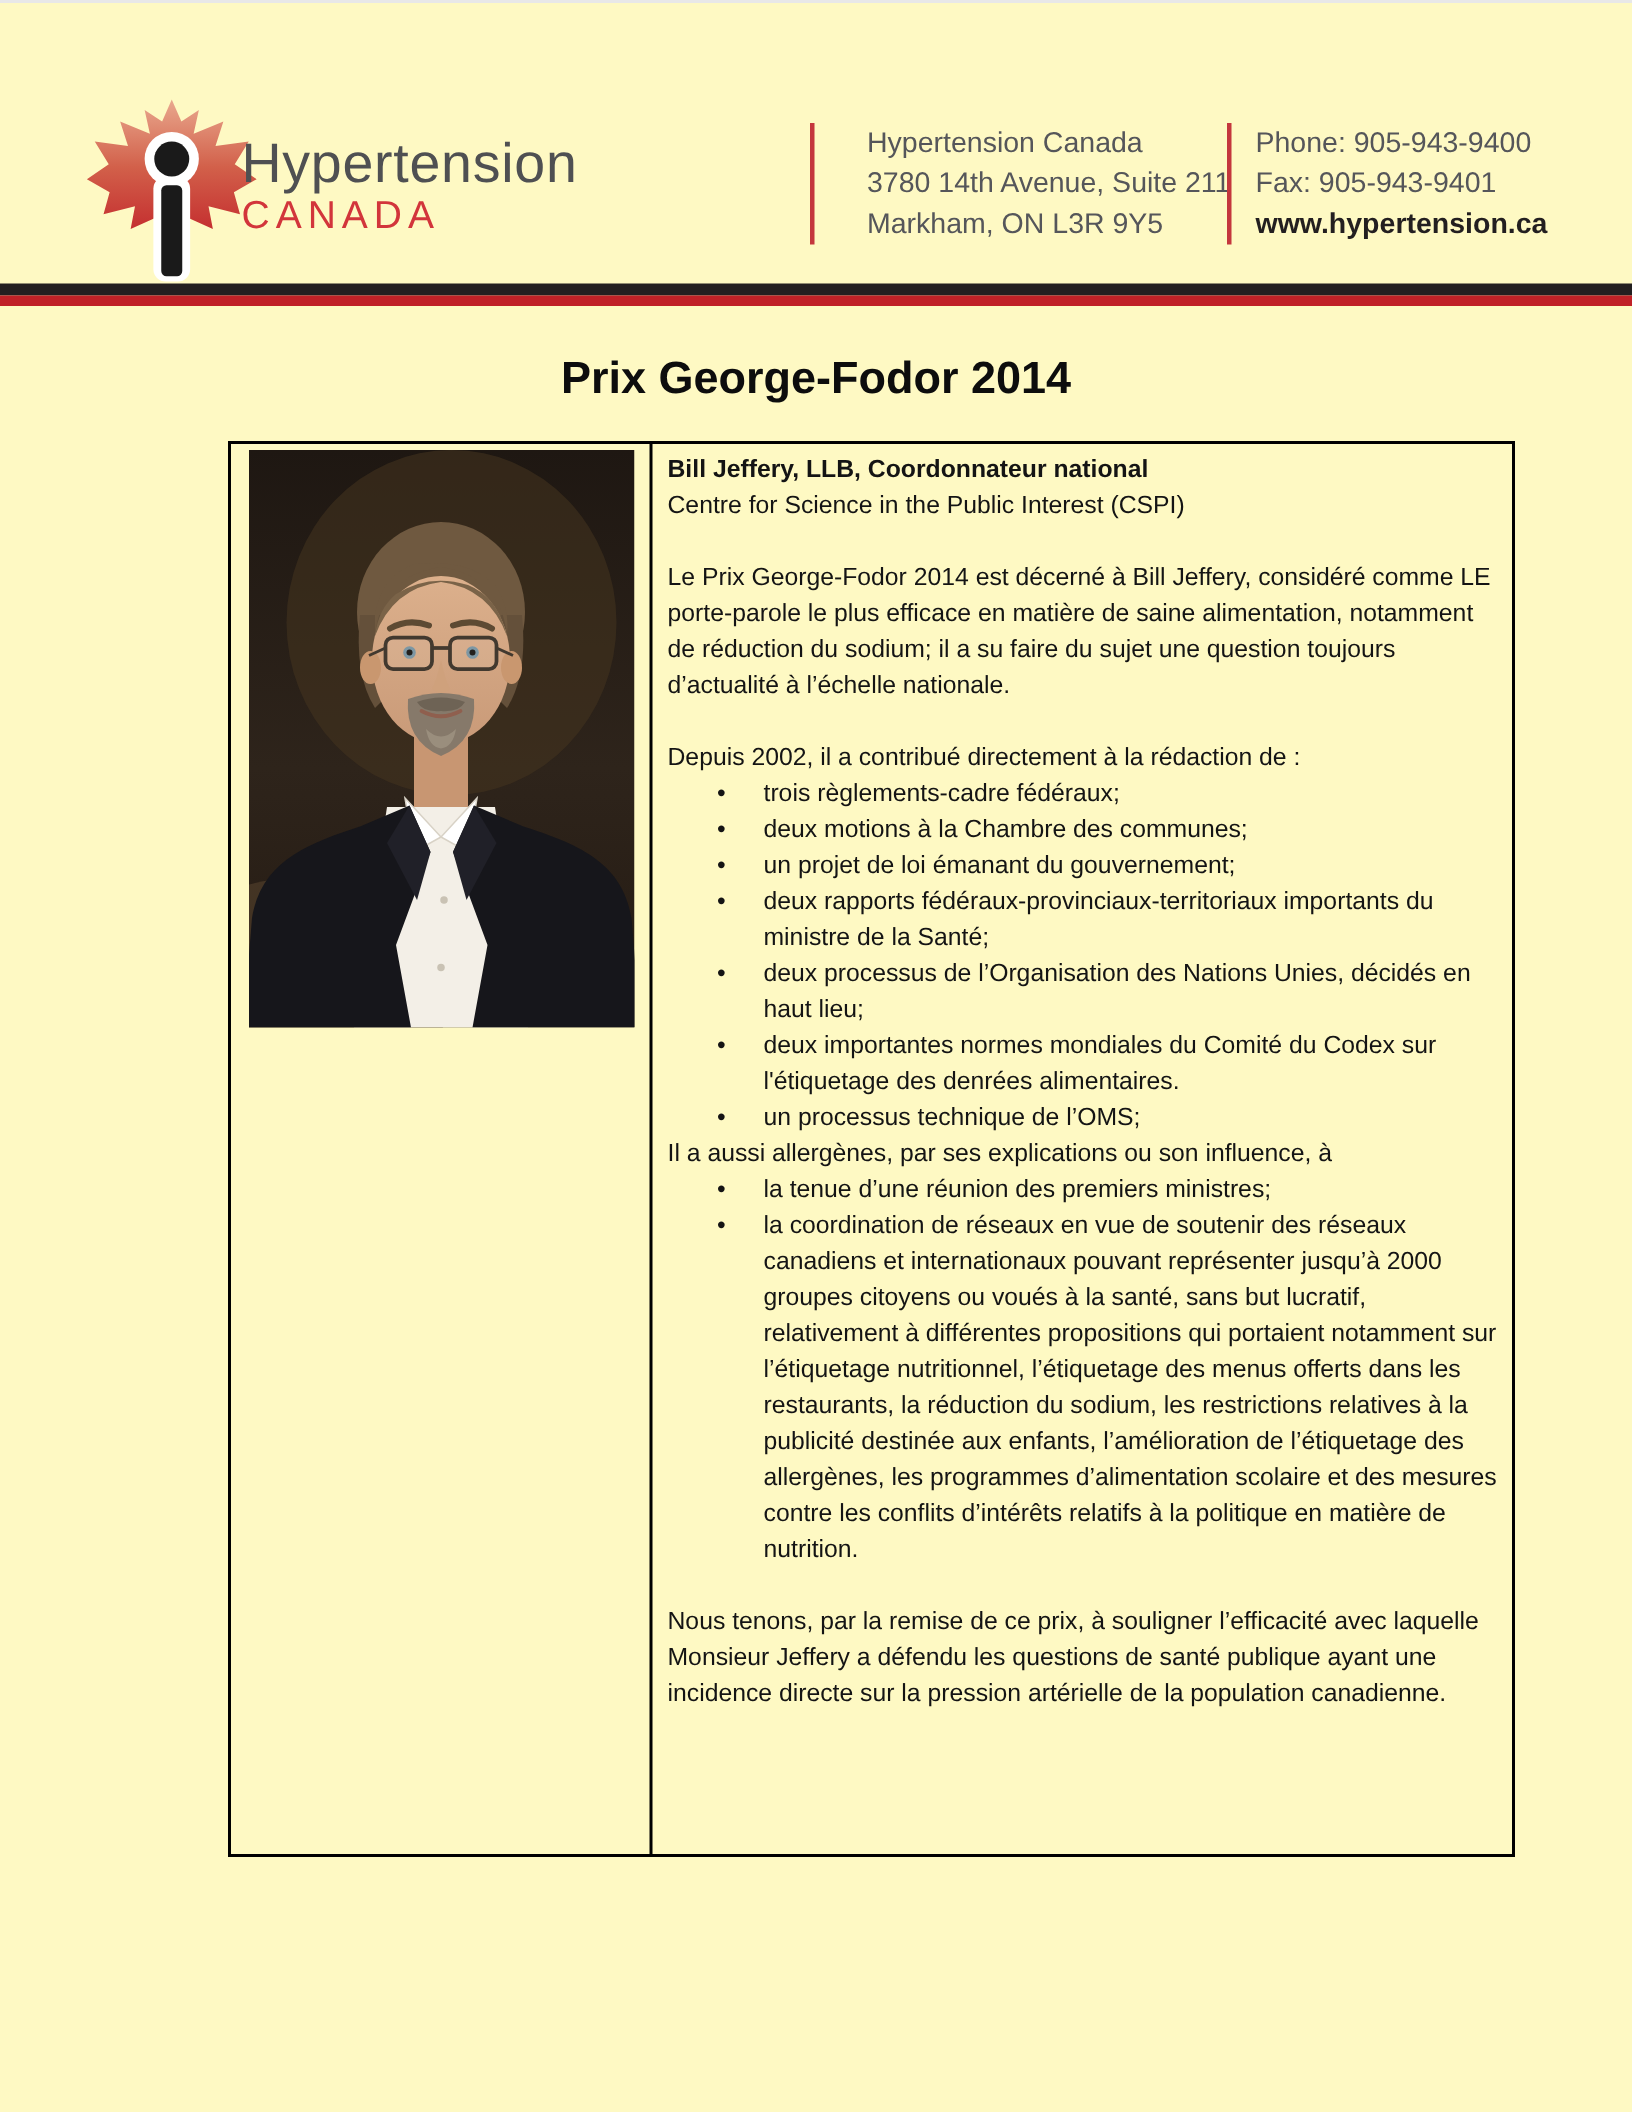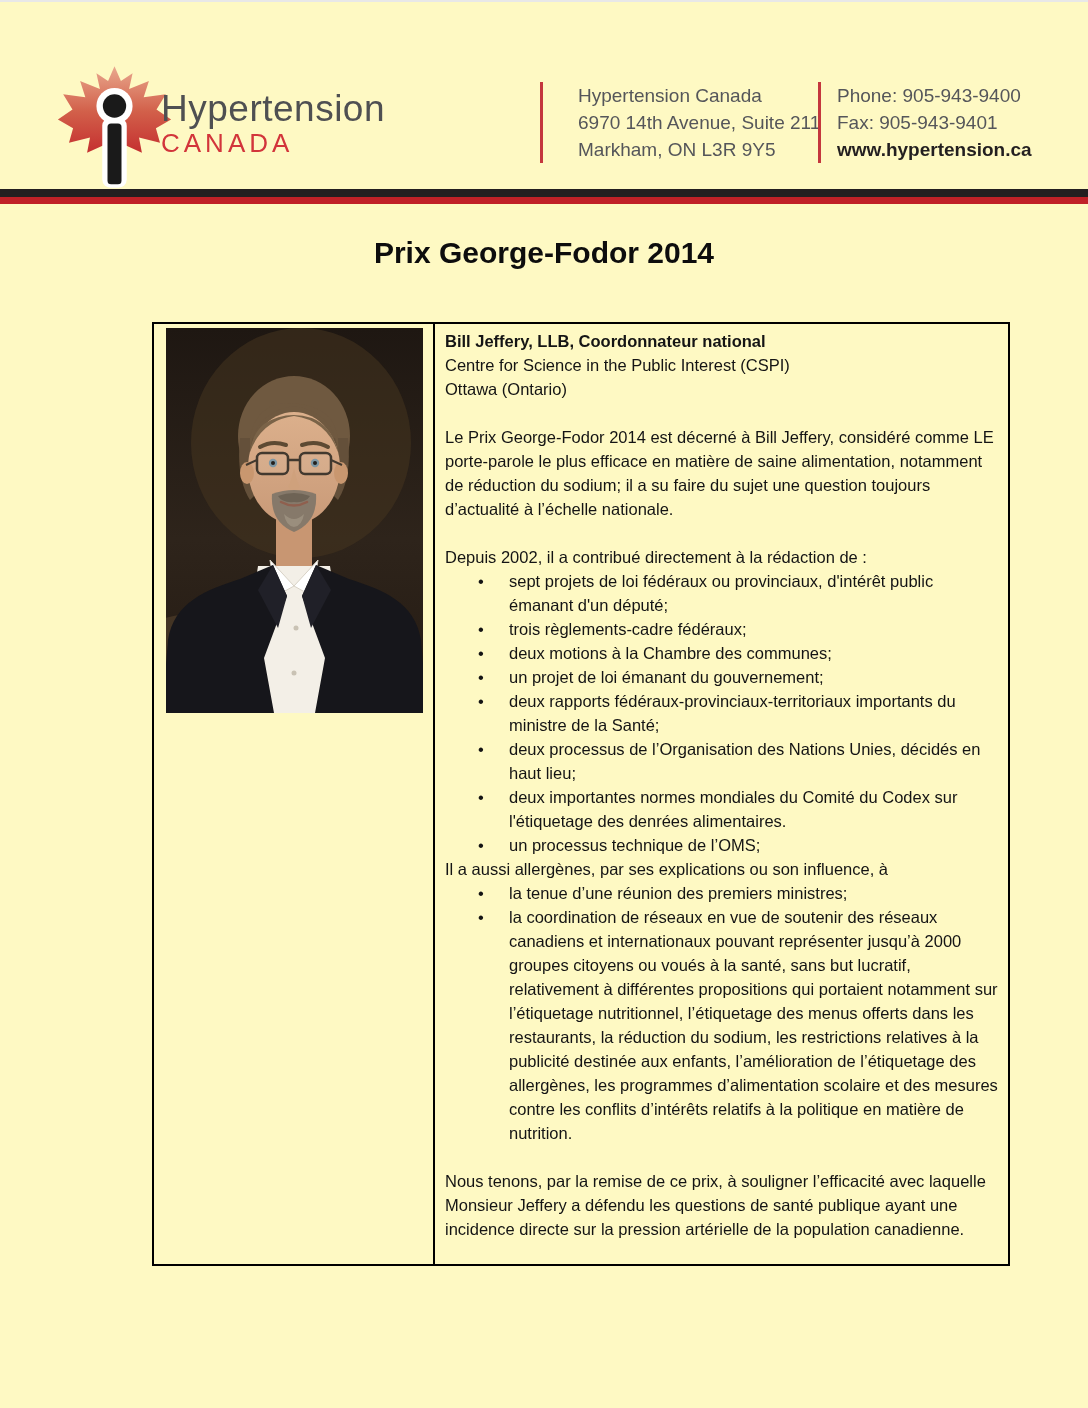--- a/index.html
+++ b/index.html
@@ -29,21 +29,21 @@
   .rule-black{position:absolute;left:0;top:187px;width:1088px;height:8px;background:#231f20;}
   .rule-red{position:absolute;left:0;top:195px;width:1088px;height:7px;background:#c02127;}
   
   .doc-title{
     position:absolute;left:0;top:234px;width:1088px;
     margin:0;text-align:center;
     font-size:30px;font-weight:700;color:#0d0d0d;
   }
   
   .award-box{
-    position:absolute;left:152px;top:320px;
+    position:absolute;left:152px;top:292px;
     width:858px;height:944px;
     border:2px solid #000;
     box-sizing:border-box;
     display:flex;
     overflow:hidden;
   }
   .photo-cell{
     flex:0 0 281px;
     border-right:2px solid #000;
     box-sizing:border-box;
@@ -84,21 +84,21 @@
     <rect x="44" y="51" width="12" height="52" rx="3" fill="#1a1a1a"></rect>
   </svg>
 
   <div class="logo-text">
     <div class="logo-brand">Hypertension</div>
     <div class="logo-country">CANADA</div>
   </div>
 
   <div class="contact-col address">
     <div>Hypertension Canada</div>
-    <div>6970 14th Avenue, Suite 211</div>
+    <div>3780 14th Avenue, Suite 211</div>
     <div>Markham, ON L3R 9Y5</div>
   </div>
 
   <div class="contact-col phone">
     <div>Phone: 905-943-9400</div>
     <div>Fax: 905-943-9401</div>
     <div class="web">www.hypertension.ca</div>
   </div>
 
   <div class="rule-black"></div>
@@ -170,29 +170,27 @@
         <path d="M-4 385 L 2 312 C 8 274 40 262 74 251 L 107 237 L 121 268 L 98 330 L 108 385 Z" fill="#16161b"></path>
         <path d="M261 385 L 255 312 C 249 274 217 262 183 251 L 150 237 L 136 268 L 159 330 L 149 385 Z" fill="#16161b"></path>
         <path d="M107 237 L 121 268 L 112 300 L 92 262 Z" fill="#202028"></path>
         <path d="M150 237 L 136 268 L 145 300 L 165 262 Z" fill="#202028"></path>
       </svg>
     </div>
 
     <div class="text-cell">
       <p class="bold-line">Bill Jeffery, LLB, Coordonnateur national</p>
       <p>Centre for Science in the Public Interest (CSPI)</p>
-      <p>Ottawa (Ontario)</p>
       <div class="gap"></div>
 
       <p>Le Prix George-Fodor 2014 est décerné à Bill Jeffery, considéré comme LE porte-parole le plus efficace en matière de saine alimentation, notamment de réduction du sodium; il a su faire du sujet une question toujours d’actualité à l’échelle nationale.</p>
       <div class="gap"></div>
 
       <p>Depuis 2002, il a contribué directement à la rédaction de :</p>
       <ul class="dash">
-        <li>sept projets de loi fédéraux ou provinciaux, d'intérêt public émanant d'un député;</li>
         <li>trois règlements-cadre fédéraux;</li>
         <li>deux motions à la Chambre des communes;</li>
         <li>un projet de loi émanant du gouvernement;</li>
         <li>deux rapports fédéraux-provinciaux-territoriaux importants du ministre de la Santé;</li>
         <li>deux processus de l’Organisation des Nations Unies, décidés en haut lieu;</li>
         <li>deux importantes normes mondiales du Comité du Codex sur l'étiquetage des denrées alimentaires.</li>
         <li>un processus technique de l’OMS;</li>
       </ul>
 
       <p>Il a aussi allergènes, par ses explications ou son influence, à</p>

